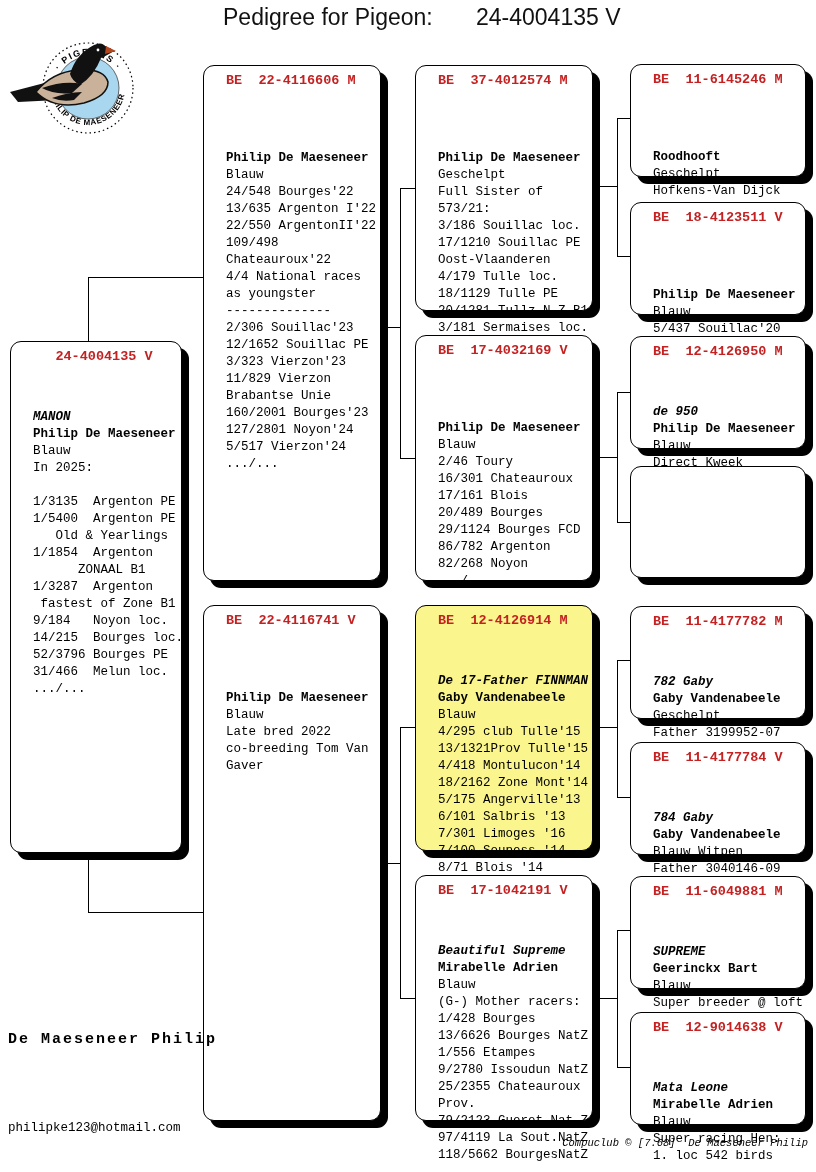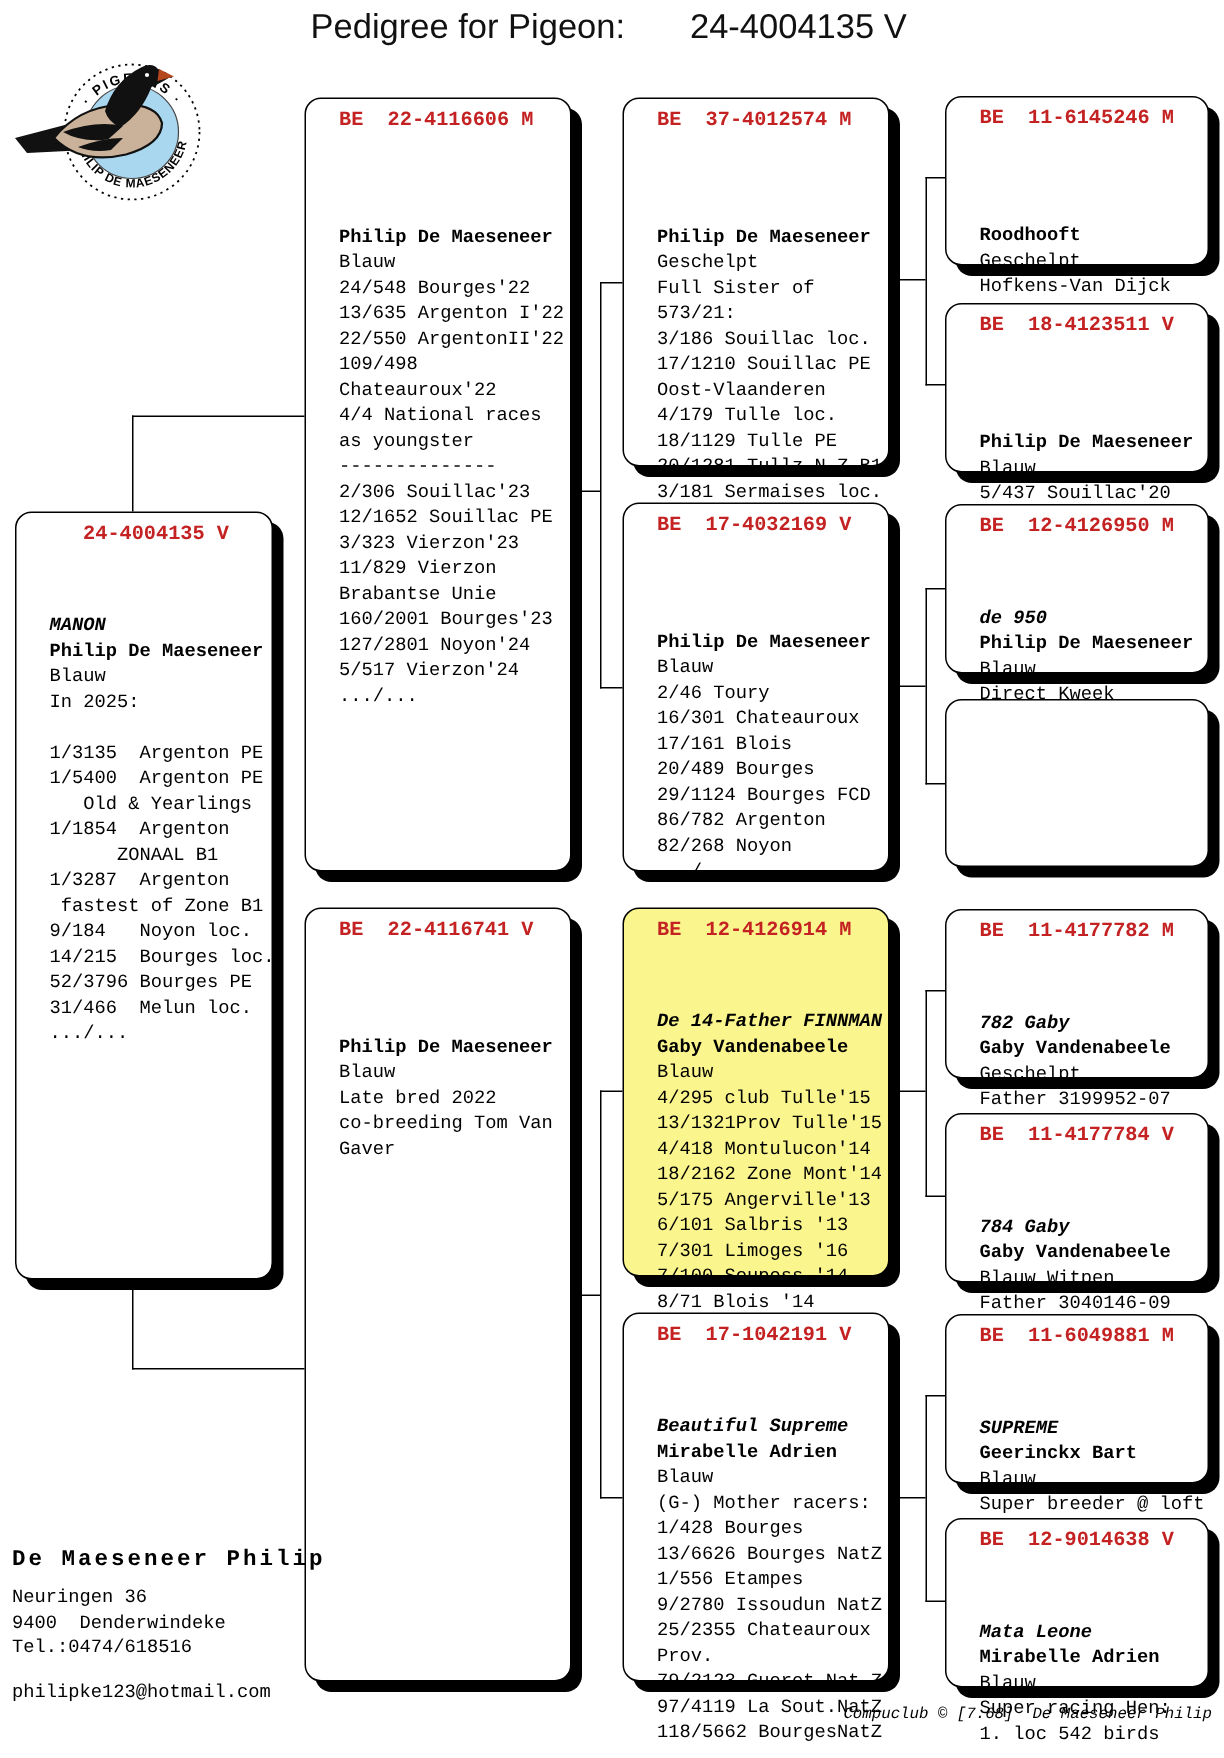--- a/index.html
+++ b/index.html
@@ -1,21 +1,21 @@
 <!DOCTYPE html>
 <html><head>
 <meta charset="utf-8">
 <style>
   html,body{margin:0;padding:0;background:#ffffff;}
   #page{position:relative;width:816px;height:1172px;background:#fff;overflow:hidden;
         font-family:"Liberation Mono","DejaVu Sans Mono",monospace;color:#000;}
 
   
   .title-label,.title-ring{position:absolute;top:4px;font-family:"Liberation Sans","DejaVu Sans",sans-serif;
-        font-size:23px;font-weight:normal;color:#111;white-space:pre;}
+        font-size:23px;font-weight:normal;color:#111;white-space:pre;margin-left:16px;}
   .title-label{left:207px;}
   .title-ring{left:460px;}
 
   
   .box{position:absolute;background:#fff;border:1.5px solid #000;border-radius:11px;
        box-shadow:7px 7px 0 #000;box-sizing:border-box;padding:6px 6px 0 22px;}
   .box.highlight{background:#faf58c;}
   .ring{color:#c42222;font-weight:bold;font-size:13.5px;line-height:17px;white-space:pre;}
   .ring.center{text-align:center;}
   .pname{font-style:italic;font-weight:bold;margin-top:44px;}
@@ -196,21 +196,21 @@
 16/301 Chateauroux
 17/161 Blois
 20/489 Bourges
 29/1124 Bourges FCD
 86/782 Argenton
 82/268 Noyon
 .../...</div>
   </div>
   <div class="box highlight" id="box-g3">
     <div class="ring">BE  12-4126914 M</div>
-    <div class="pname">De 14-Father FINNMAN</div>
+    <div class="pname">De 17-Father FINNMAN</div>
     <div class="fancier">Gaby Vandenabeele</div>
     <div class="bodytxt">Blauw
 4/295 club Tulle'15
 13/1321Prov Tulle'15
 4/418 Montulucon'14
 18/2162 Zone Mont'14
 5/175 Angerville'13
 6/101 Salbris '13
 7/301 Limoges '16
 7/100 Soupess '14
@@ -287,20 +287,17 @@
   <div class="box" id="box-gg8">
     <div class="ring">BE  12-9014638 V</div>
     <div class="pname">Mata Leone</div>
     <div class="fancier">Mirabelle Adrien</div>
     <div class="bodytxt">Blauw
 Super racing Hen:
 1. loc 542 birds</div>
   </div>
 
   <div class="breeder-name">De Maeseneer Philip</div>
-  <div class="breeder-address">Neuringen 36
-9400  Denderwindeke
-Tel.:0474/618516</div>
   <div class="breeder-email">philipke123@hotmail.com</div>
 
   <div class="footer-credit">Compuclub © [7.68]  De Maeseneer Philip</div>
 
 </div>
 
 </body></html>

